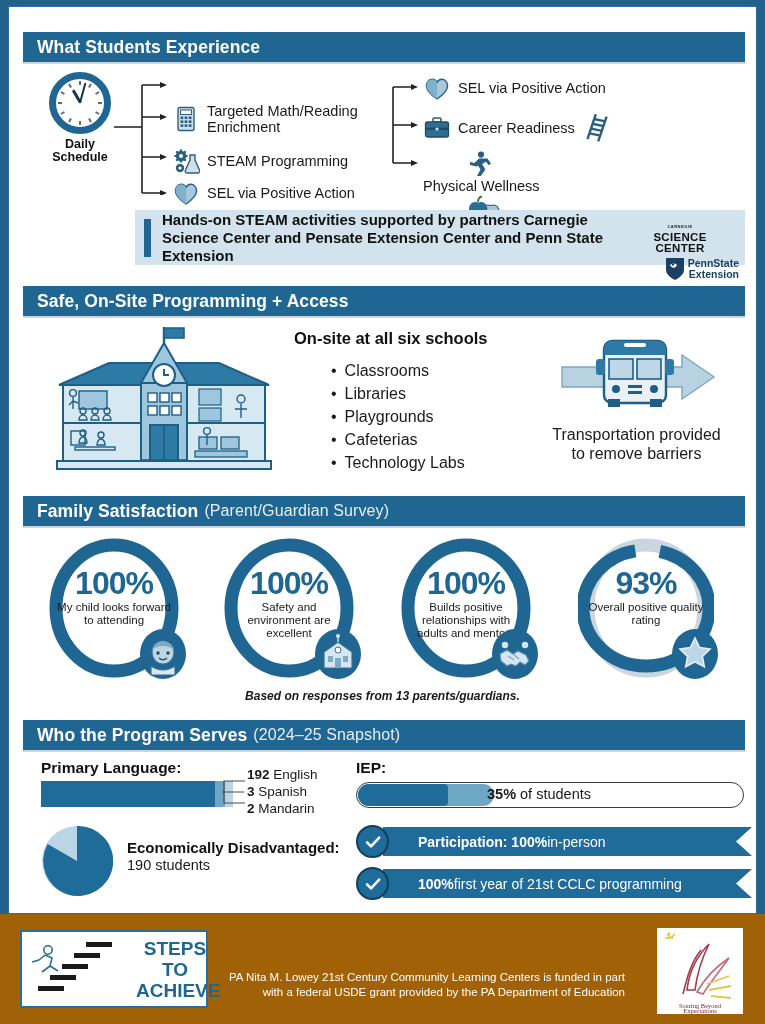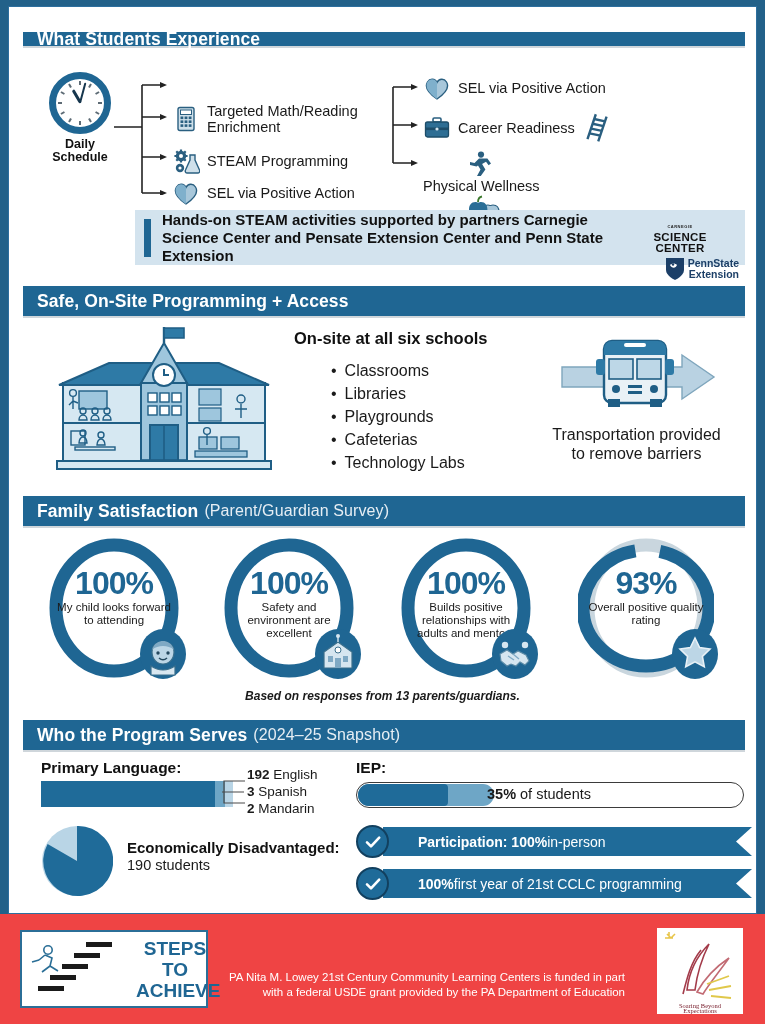--- a/index.html
+++ b/index.html
@@ -30,21 +30,21 @@
     align-items: center;
     padding-left: 14px;
     font-weight: bold;
     letter-spacing: .1px;
     box-shadow: 0 2px 0 #cfd6db;
   }
   .bar .t1 { font-size: 17.5px; }
   .bar .t2 { font-size: 16px; font-weight: normal; margin-left: 6px; color: #e6eef4; }
 
   
-  #bar1 { left: 14px; top: 25px; width: 722px; height: 14px; }
+  #bar1 { left: 14px; top: 25px; width: 722px; height: 30px; }
 
   .clock-wrap { position: absolute; left: 36px; top: 65px; width: 70px; text-align: center; }
   .clock {
     width: 62px; height: 62px; margin: 0 auto;
     border: 7px solid #1f6693; border-radius: 50%;
     background: #fff; position: relative;
   }
   .clock .tick { position: absolute; width: 2px; height: 4px; background: #5d6b75; left: 50%; margin-left: -1px; top: 2px; transform-origin: 50% 22px; }
   .clock .h { position: absolute; width: 2.5px; height: 15px; background: #16364d; left: 50%; top: 50%; margin-left: -1.2px; transform-origin: 50% 100%; transform: translateY(-15px) rotate(-30deg); border-radius: 2px;}
   .clock .m { position: absolute; width: 2px; height: 21px; background: #16364d; left: 50%; top: 50%; margin-left: -1px; transform-origin: 50% 100%; transform: translateY(-21px) rotate(15deg); border-radius: 2px;}
@@ -123,21 +123,21 @@
     display: flex; align-items: center; padding-left: 35px;
     color: #ffffff; font-size: 14px;
   }
   .ribbon .check {
     position: absolute; left: 0; top: -2px; width: 33px; height: 33px; border-radius: 50%;
     background: #1f6b99; border: 2.5px solid #12405f; display:flex; align-items:center; justify-content:center; z-index: 2;
   }
   .ribbon .check svg { display: block; }
 
   
-  .footer { position: absolute; left: 0; top: 914px; width: 765px; height: 110px; background: #ef4444; }
+  .footer { position: absolute; left: 0; top: 914px; width: 765px; height: 110px; background: #a16207; }
   .steps-logo {
     position: absolute; left: 20px; top: 16px; width: 188px; height: 78px;
     background: #ffffff; border: 2px solid #2b6e97; display: flex; align-items: center;
   }
   .steps-txt { font-size: 19px; font-weight: bold; color: #1f6693; line-height: 21px; text-align: center; width: 78px; }
   .footer-note {
     position: absolute; left: 225px; top: 56px; width: 400px;
     text-align: right; color: #ffffff; font-size: 11.5px; line-height: 15px;
   }
   .soaring {

